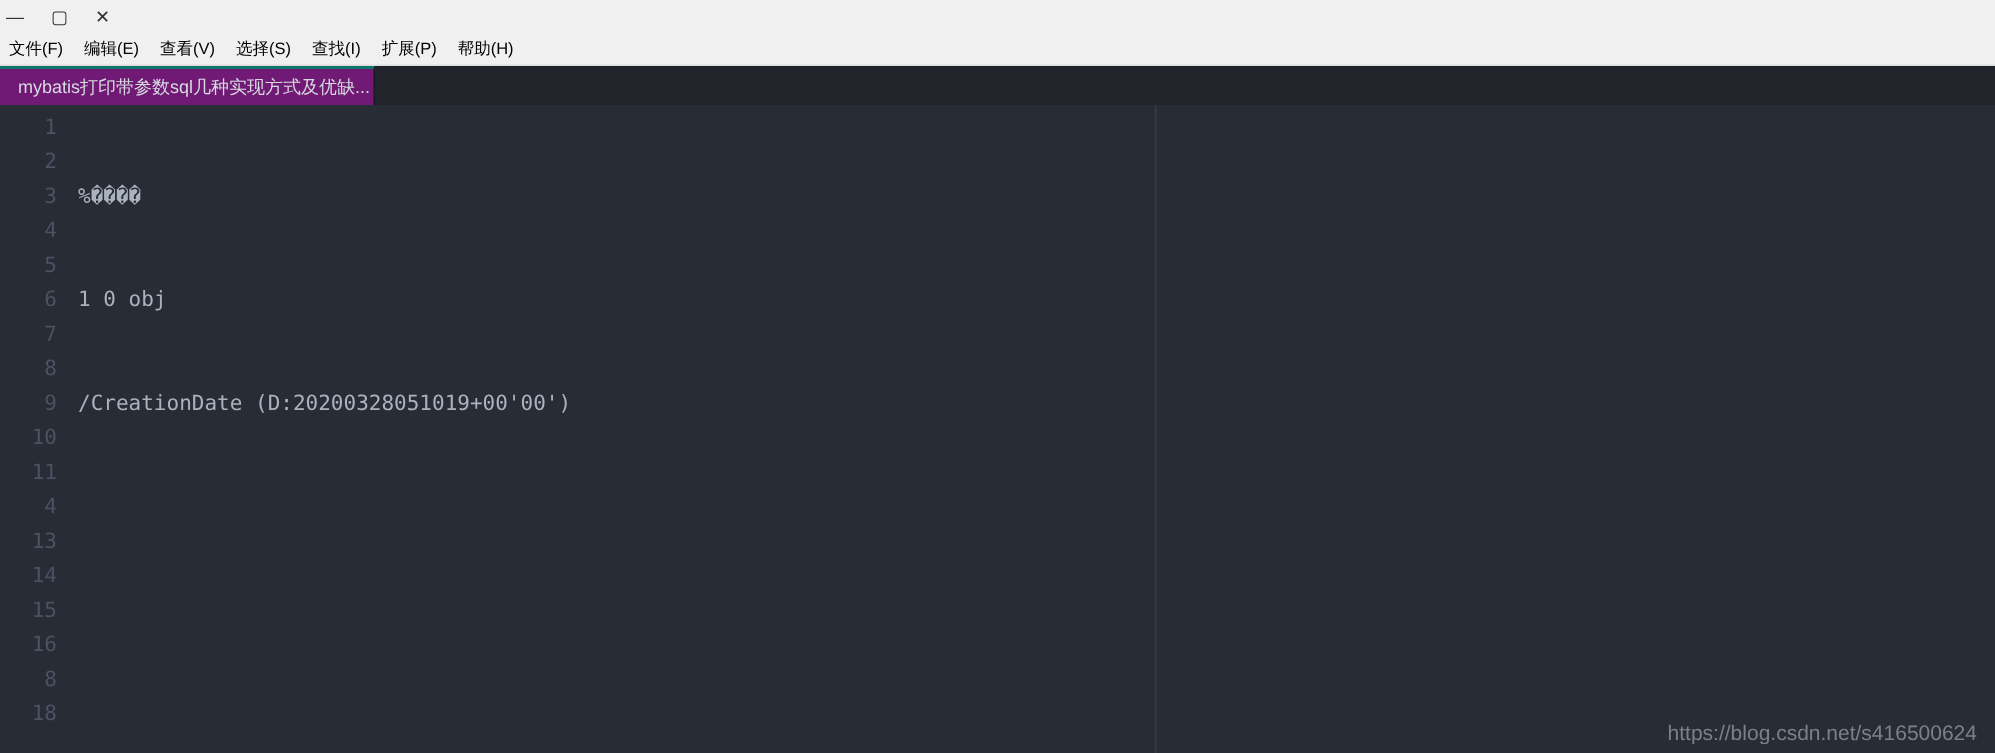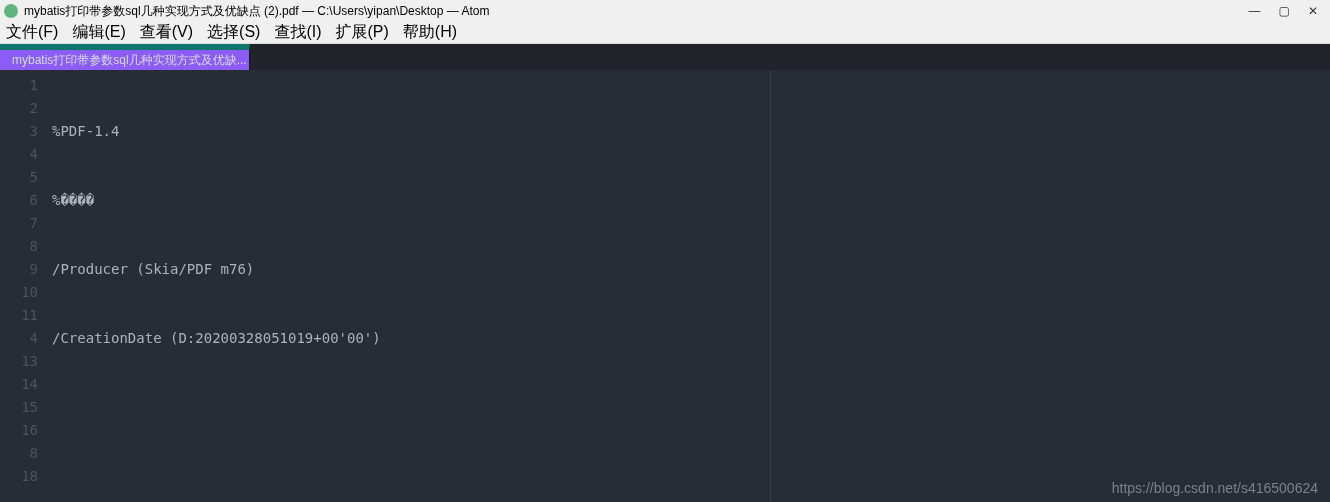--- a/index.html
+++ b/index.html
@@ -33,38 +33,38 @@
     .window-controls { display: flex; gap: 18px; align-items: center; padding-right: 8px; }
     .window-controls span { cursor: default; font-size: 12px; color: #333; }
     .menubar {
       height: 22px;
       background: #f0f0f0;
       color: #000;
       display: flex;
       align-items: center;
       padding: 0 6px;
       gap: 14px;
-      font-size: 16px;
+      font-size: 11px;
       border-bottom: 1px solid #ddd;
     }
     .menubar-item { cursor: default; }
     .tabbar {
       height: 26px;
       background: #21252b;
       display: flex;
       align-items: stretch;
     }
     .tab {
-      background: #8b5cf6;
+      background: #701a75;
       color: #d7dae0;
       padding: 0 12px;
       display: flex;
       align-items: center;
       font-size: 12px;
-      border-top: 6px solid #0f766e;
+      border-top: 2px solid #0f766e;
       border-right: 1px solid #181a1f;
       max-width: 250px;
       white-space: nowrap;
       overflow: hidden;
       text-overflow: ellipsis;
     }
     .editor {
       display: flex;
       font-family: "Consolas", "Menlo", monospace;
       font-size: 14px;
@@ -106,24 +106,20 @@
       font-size: 14px;
       font-family: Arial, sans-serif;
       opacity: 0.85;
       margin-left: 28px;
     }
   </style>
 </head>
 <body>
 
 <div class="titlebar">
-  <div class="titlebar-left">
-    <span class="app-icon"></span>
-    <span>mybatis打印带参数sql几种实现方式及优缺点 (2).pdf — C:\Users\yipan\Desktop — Atom</span>
-  </div>
   <div class="window-controls">
     <span>—</span>
     <span>▢</span>
     <span>✕</span>
   </div>
 </div>
 
 <div class="menubar">
   <span class="menubar-item">文件(F)</span>
   <span class="menubar-item">编辑(E)</span>
@@ -156,23 +152,22 @@
     <div>11</div>
     <div>4</div>
     <div>13</div>
     <div>14</div>
     <div>15</div>
     <div>16</div>
     <div>8</div>
     <div>18</div>
   </div>
   <div class="code">
-    <div class="line">%PDF-1.4</div>
     <div class="line">%����</div>
-    <div class="line">/Producer (Skia/PDF m76)</div>
+    <div class="line">1 0 obj</div>
     <div class="line">/CreationDate (D:20200328051019+00'00')</div>
     
     
     
     
     
     
     
     
     

